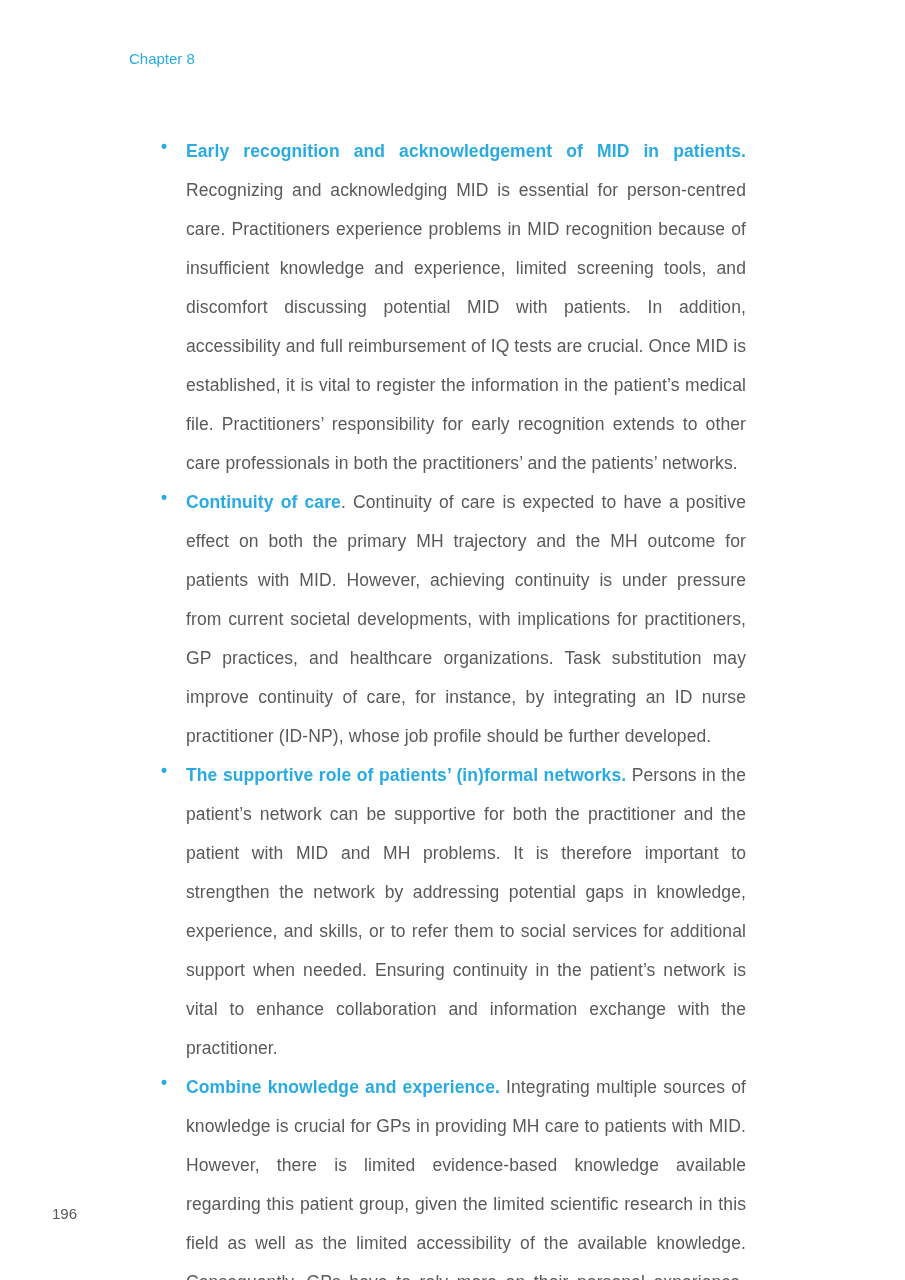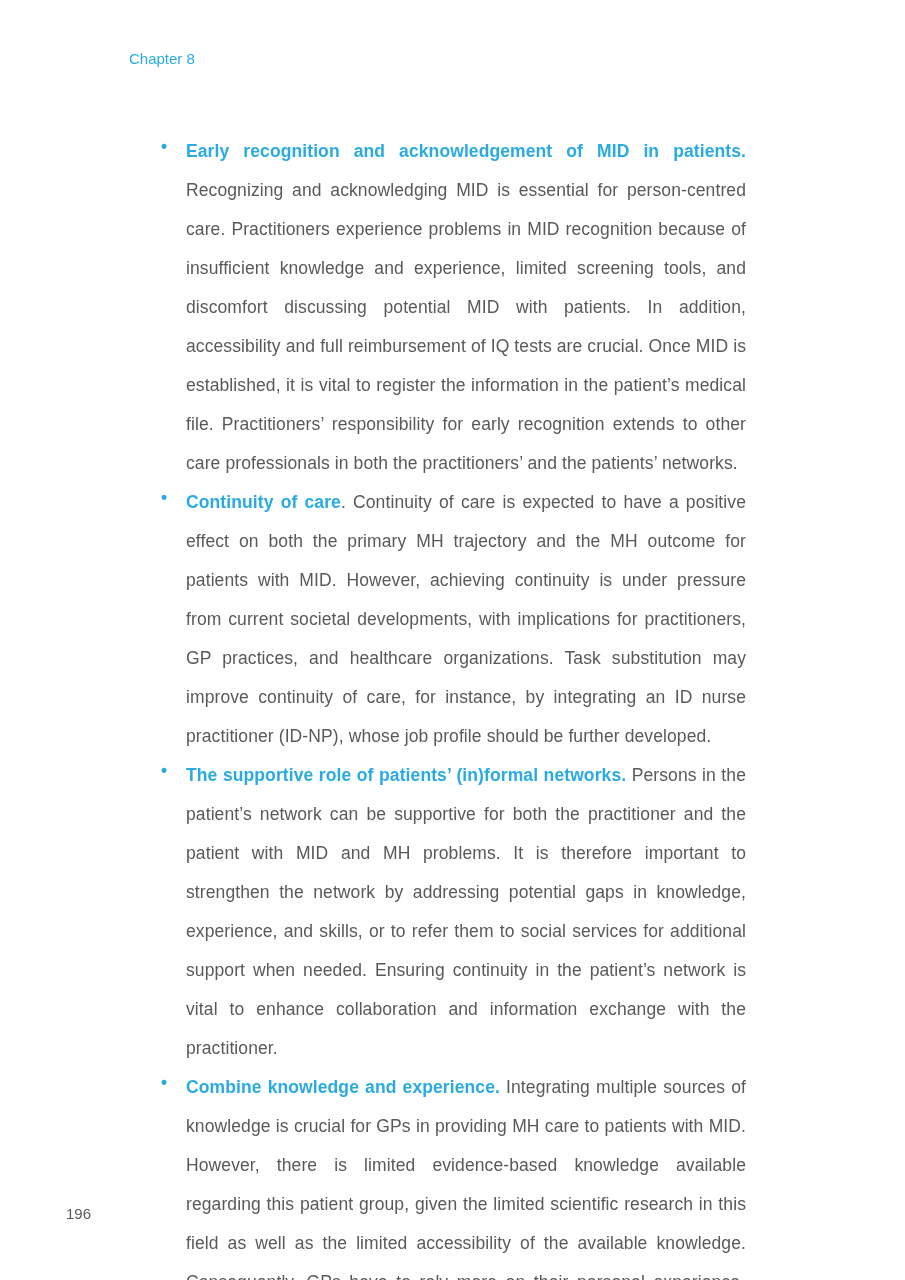--- a/index.html
+++ b/index.html
@@ -45,21 +45,21 @@
     line-height: 39px;
     text-align: justify;
     letter-spacing: 0.1px;
   }
   .lead {
     font-weight: bold;
     color: var(--accent, #29ABE2);
   }
   .page-number {
     position: absolute;
-    left: 66px;
+    left: 52px;
     top: 1205px;
     font-size: 15px;
     color: var(--text-color, #58595B);
   }
 </style>
 </head>
 <body>
 
 <div class="page">
 

